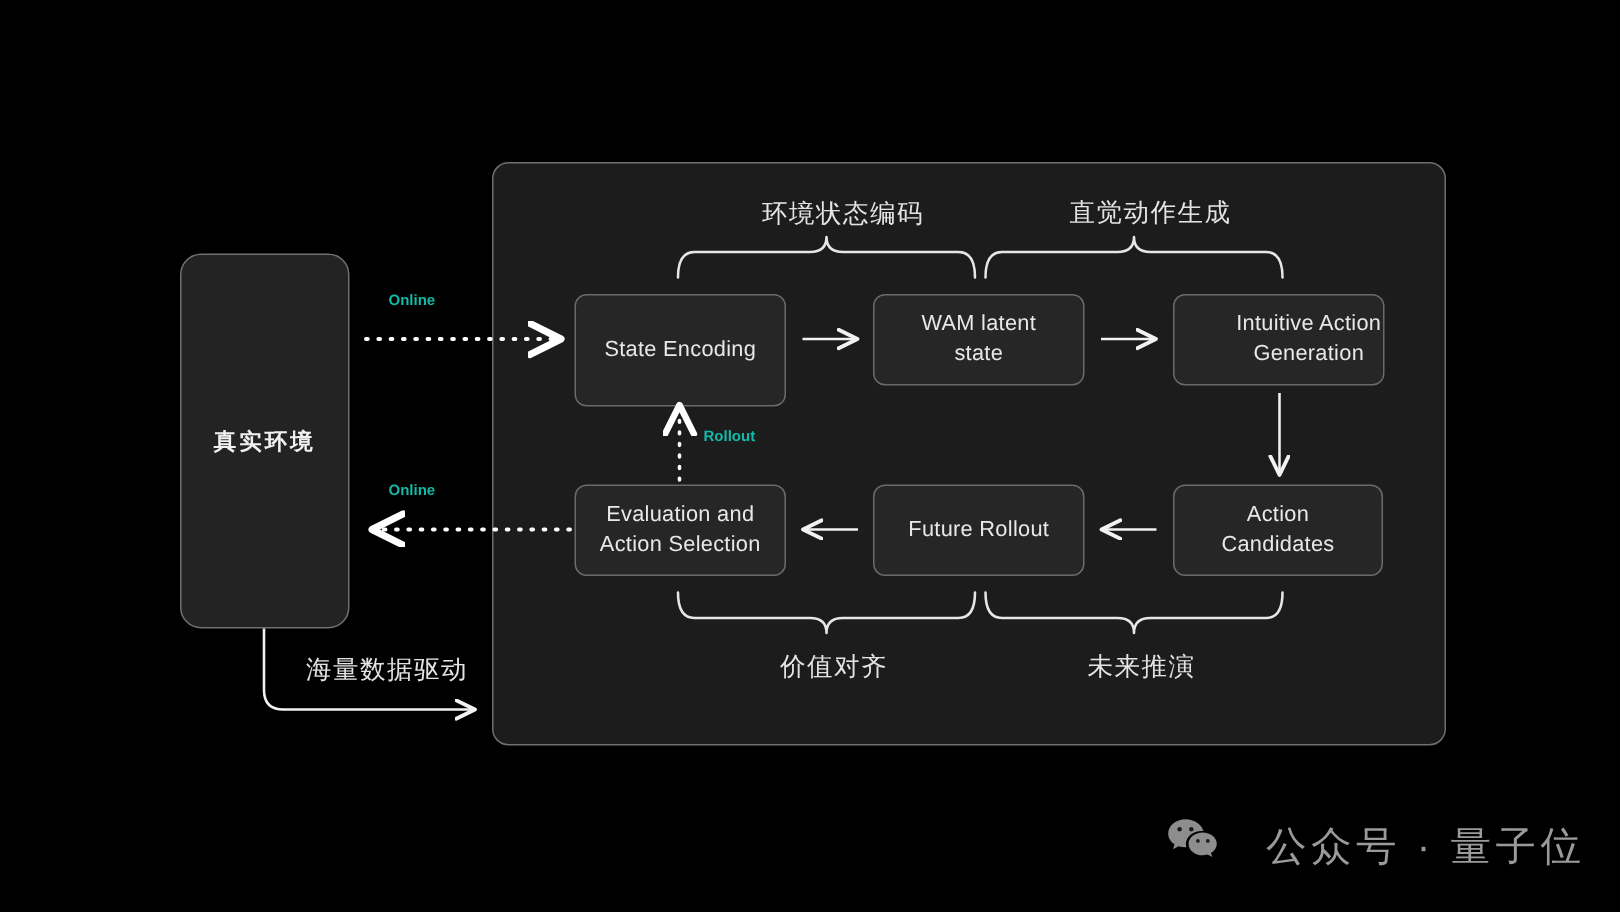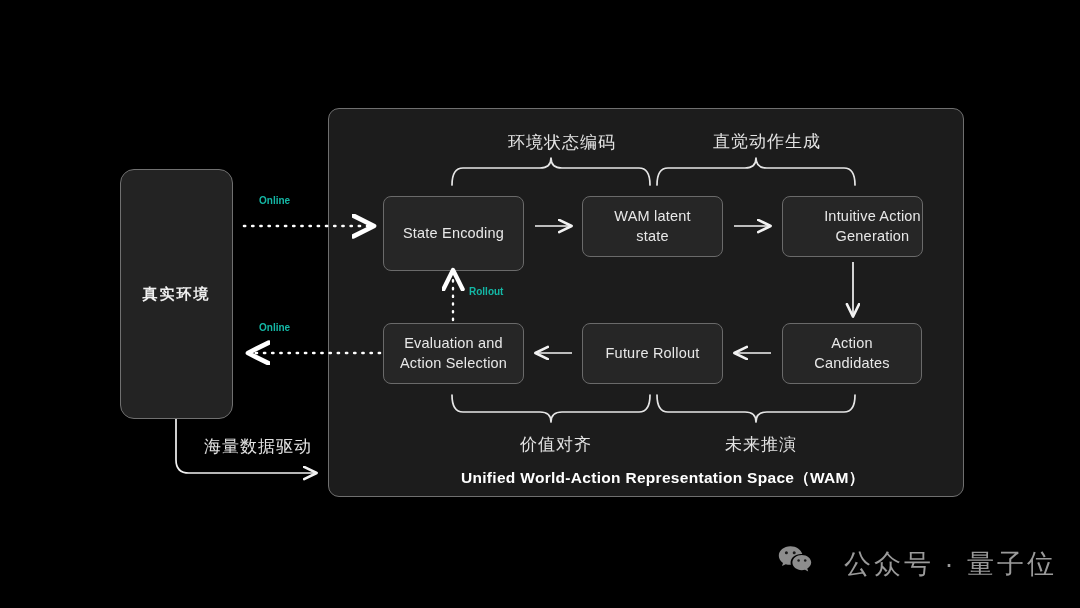--- a/index.html
+++ b/index.html
@@ -123,21 +123,20 @@
   <div class="lbl bold" style="left:259px;top:195px;">Online</div>
   <div class="lbl bold" style="left:259px;top:322px;">Online</div>
   <div class="lbl bold" style="left:469px;top:286px;">Rollout</div>
   <div class="cn" style="left:204px;top:435px;">海量数据驱动</div>
 
   <div class="cn" style="left:508px;top:131px;">环境状态编码</div>
   <div class="cn" style="left:713px;top:130px;">直觉动作生成</div>
   <div class="cn" style="left:520px;top:433px;">价值对齐</div>
   <div class="cn" style="left:725px;top:433px;">未来推演</div>
 
-  <div class="panel-title" style="left:461px;top:468px;">Unified World-Action Representation Space（WAM）</div>
 
   <div class="watermark" style="left:778px;top:545px;gap:32px;">
     <span class="wechat-ico">
       <svg width="34" height="30" viewBox="0 0 34 30">
         <g fill="#8d8d8d">
           <path d="M12.4,1.2 C5.9,1.2 0.8,5.5 0.8,10.7 c0,2.9 1.6,5.5 4.2,7.2 l-1,3.2 3.7-1.9
                    c1.5,0.4 2.7,0.6 4.2,0.6 0.3,0 0.7,0 1,0 -0.2,-0.7 -0.3,-1.4 -0.3,-2.1
                    0,-4.8 4.7,-8.7 10.5,-8.7 0.4,0 0.8,0 1.2,0.1 C23.1,4.6 18.3,1.2 12.4,1.2 Z"></path>
           <circle cx="8.4" cy="7.8" r="1.5" fill="#1a1a1a"></circle>
           <circle cx="16.2" cy="7.8" r="1.5" fill="#1a1a1a"></circle>

